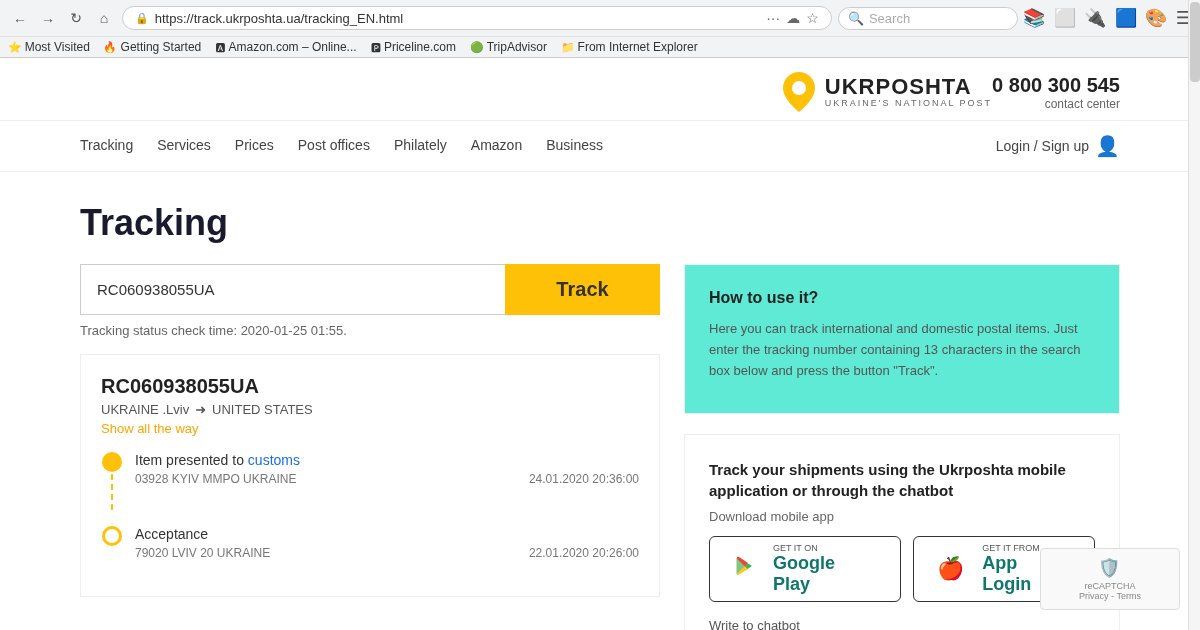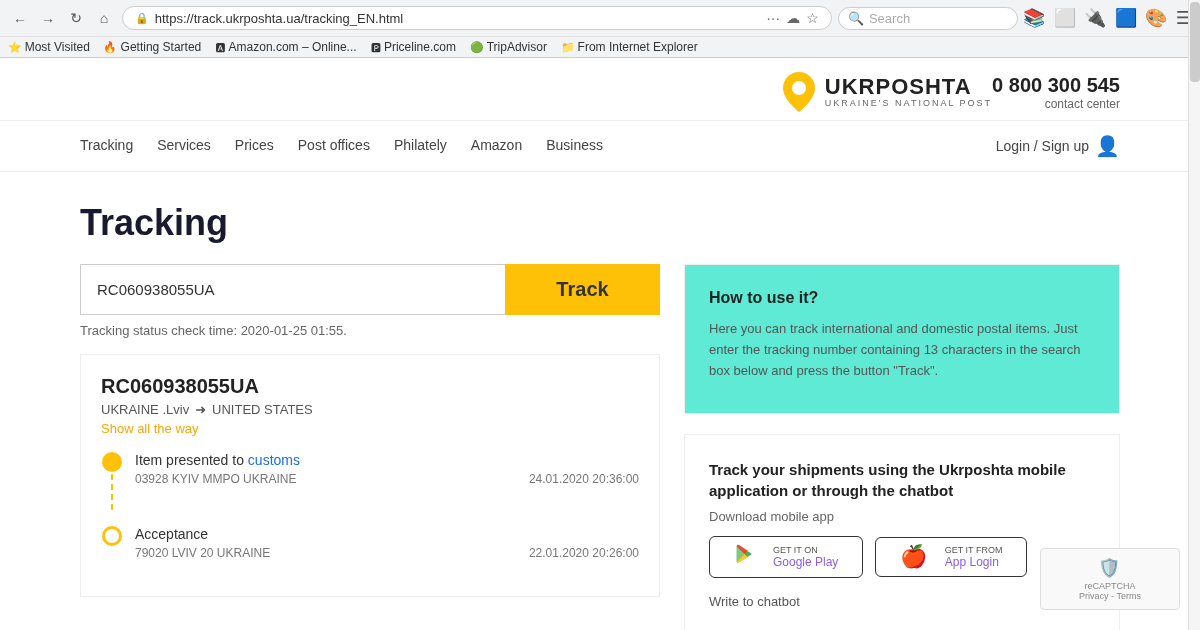--- a/index.html
+++ b/index.html
@@ -343,21 +343,21 @@
     .store-badge {
       display: flex;
       align-items: center;
       gap: 17px;
       border: 1px solid #333;
       border-radius: 6px;
       padding: 6px 24px;
       cursor: pointer;
     }
     .store-badge-icon { font-size: 22px; }
-    .store-badge-text { font-size: 12px; font-weight: normal; color: #8b5cf6; }
+    .store-badge-text { font-size: 18px; font-weight: bold; color: #0f766e; }
     .store-badge-sub { font-size: 9px; color: #555; }
     .chatbot-label {
       font-size: 13px;
       color: #555;
       margin-bottom: 10px;
     }
 
     
     .scrollbar-area {
       position: fixed;

